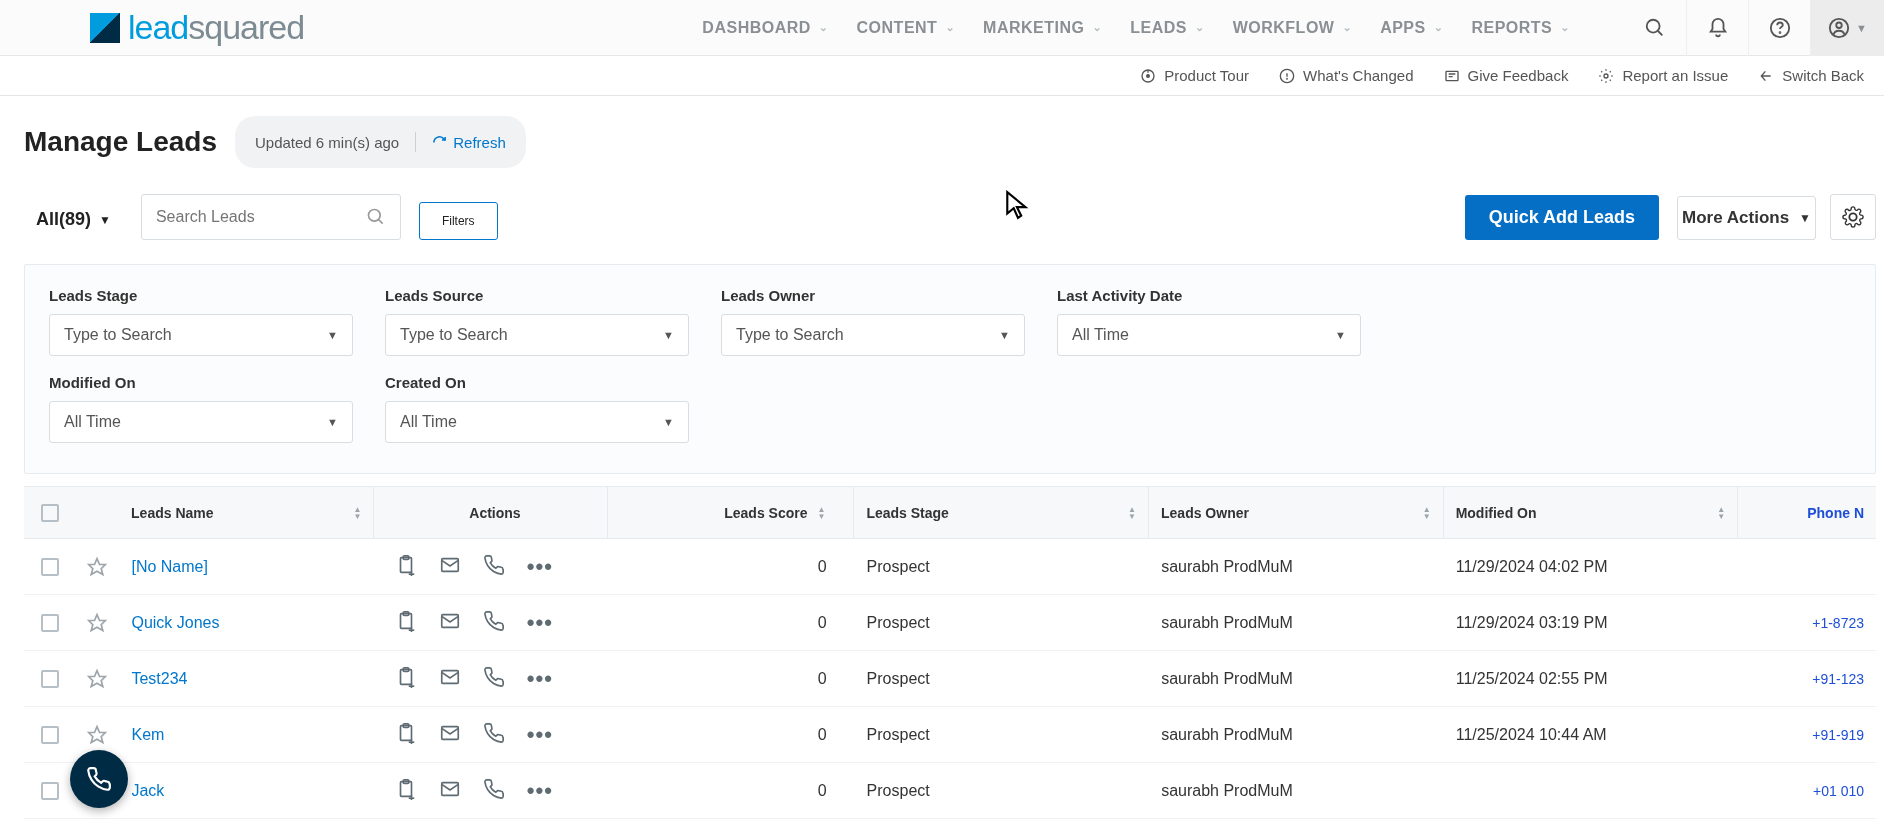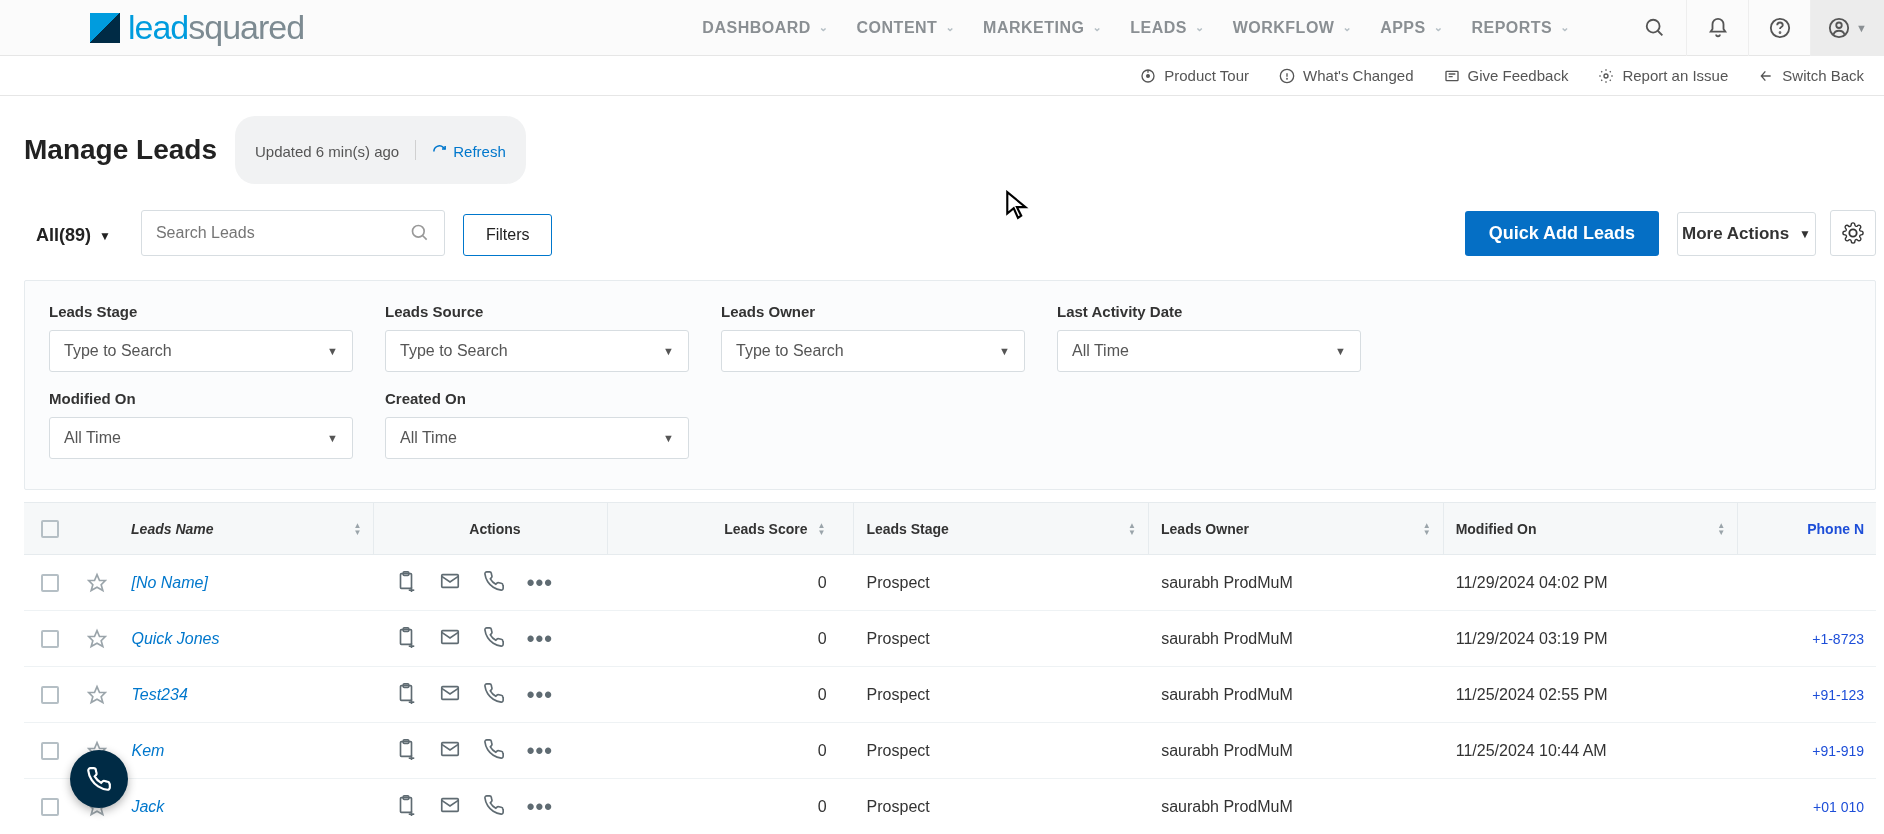--- a/index.html
+++ b/index.html
@@ -20,53 +20,53 @@
 .userbox { width:74px; background:#ececec; display:flex; align-items:center; justify-content:center; }
 .userbox .uchev { margin-left:6px; color:#8a8f93; font-size:11px; }
 
 .subbar { display:flex; justify-content:flex-end; height:40px; border-bottom:1px solid #e6e6e6; padding-right:20px; background:#fff; font-size:15px; }
 .subitem { display:flex; align-items:center; color:#555; margin-left:30px; cursor:pointer; }
 .subitem svg { width:16px; height:16px; margin-right:8px; stroke:#555; fill:none; stroke-width:2; }
 
 .page { padding:20px 8px 0 24px; }
 .titlebar { display:flex; align-items:center; }
 .ptitle { font-size:28px; font-weight:600; color:#222; margin-right:18px; }
-.pill { background:#f1f2f3; border-radius:20px; padding:24px 20px; display:flex; align-items:flex-end; color:#555; font-size:15px; }
+.pill { background:#f1f2f3; border-radius:20px; padding:16px 20px; display:flex; align-items:center; color:#555; font-size:15px; }
 .pill .sep { width:1px; height:20px; background:#d0d0d0; margin:0 16px; }
 .refresh { color:#0077cc; display:flex; align-items:center; cursor:pointer; }
 .refresh svg { width:15px; height:15px; margin-right:6px; stroke:#0077cc; fill:none; stroke-width:2.5; }
 
 .toolbar { display:flex; align-items:flex-end; margin-top:26px; }
 .alldrop { display:flex; align-items:center; font-size:18px; font-weight:600; color:#222; margin-right:18px; cursor:pointer; padding:10px 12px; }
 .alldrop .tchev { margin-left:8px; font-size:12px; }
-.searchbox { display:flex; align-items:center; border:1px solid #d7dde1; border-radius:3px; height:46px; width:304px; padding:0 14px; margin-right:18px; }
+.searchbox { display:flex; align-items:center; border:1px solid #d7dde1; border-radius:3px; height:46px; width:260px; padding:0 14px; margin-right:18px; }
 .searchbox input { border:none; outline:none; flex:1; font-size:16px; color:#333; background:transparent; }
 .searchbox svg { width:20px; height:20px; stroke:#999; fill:none; stroke-width:2; }
-.filtersbtn { border:1px solid #0077cc; color:#222; font-size:16px; font-weight:500; padding:11px 22px; border-radius:3px; background:#fff; cursor:pointer; }
+.filtersbtn { border:1px solid #0077cc; color:#222; font-size:12px; font-weight:500; padding:11px 22px; border-radius:3px; background:#fff; cursor:pointer; }
 .tspacer { flex:1; }
 .qabtn { background:#056fc5; color:#fff; font-size:18px; font-weight:600; padding:12px 24px; border:none; border-radius:3px; cursor:pointer; margin-right:18px; }
 .morebtn { border:1px solid #d7dde1; background:#fff; font-size:17px; font-weight:600; padding:11px 4px; border-radius:3px; cursor:pointer; display:flex; align-items:center; margin-right:14px; }
 .morebtn .tchev { margin-left:10px; font-size:12px; }
 .cogbtn { border:1px solid #d7dde1; background:#fff; width:46px; height:46px; display:flex; align-items:center; justify-content:center; border-radius:3px; cursor:pointer; }
 .cogbtn svg { width:22px; height:22px; stroke:#333; fill:#333; }
 
 .filterpanel { margin-top:24px; border:1px solid #e6ebee; background:#fbfcfd; padding:22px 24px 12px; border-radius:2px; }
 .filterrow { display:flex; align-items:flex-end; flex-wrap:wrap; }
 .filtergroup { margin-right:32px; margin-bottom:18px; }
 .flabel { font-size:15px; font-weight:600; color:#333; margin-bottom:10px; }
 .fselect { border:1px solid #d7dde1; background:#fff; border-radius:3px; height:42px; width:304px; display:flex; align-items:center; justify-content:space-between; padding:0 14px; color:#555; font-size:16px; cursor:pointer; }
 .fselect .schev { color:#555; font-size:11px; }
 .advfilt { margin-left:auto; border:1px solid #0077cc; color:#0077cc; background:#fff; font-size:17px; font-weight:500; padding:11px 20px; border-radius:3px; cursor:pointer; margin-bottom:18px; }
 
 .table { margin-top:12px; border-top:1px solid #e6ebee; }
 .thead { display:flex; align-items:center; height:52px; background:#f6f8f9; border-bottom:1px solid #e6ebee; font-weight:600; color:#333; }
 .cell { padding:0 12px; display:flex; align-items:center; }
 .c-chk { width:52px; justify-content:center; }
 .c-star { width:44px; justify-content:center; }
-.c-name { width:260px;font-style:italic; }
+.c-name { width:260px; }
 .c-actions { width:238px; padding-left:20px; }
 .c-score { width:250px; justify-content:flex-end; padding-right:28px; }
 .c-stage { width:300px; }
 .c-owner { width:300px; }
 .c-mod { width:300px; }
 .c-phone { width:140px; justify-content:flex-end; color:#1d4ed8; }
 .sort { margin-left:auto; display:flex; flex-direction:column; font-size:8px; color:#9aa4aa; line-height:7px; }
 .hborder { border-right:1px solid #e6ebee; height:52px; }
 .trow { display:flex; align-items:center; height:56px; border-bottom:1px solid #eef2f4; }
 .trow .c-name { color:#0077cc; cursor:pointer; font-size:16px; }

